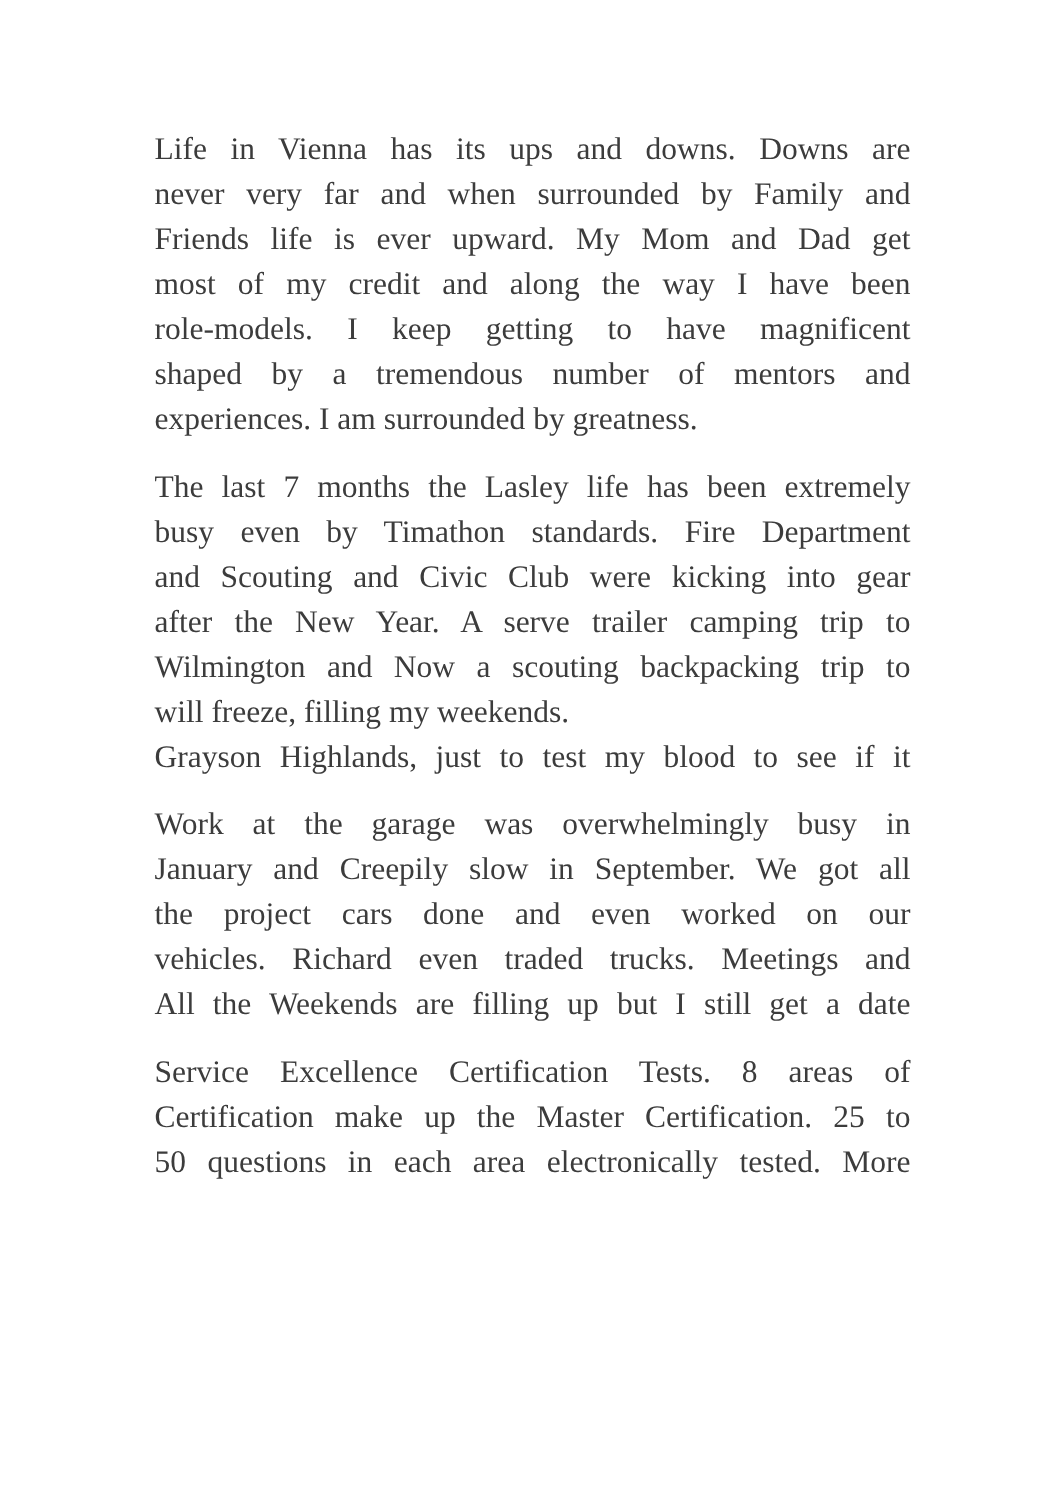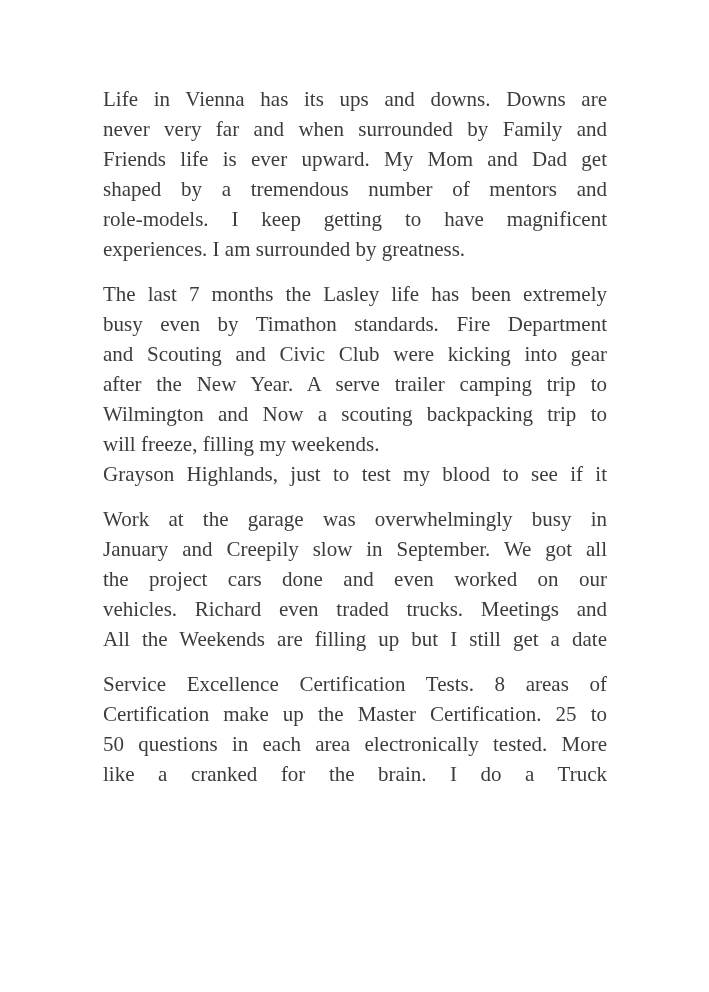--- a/index.html
+++ b/index.html
@@ -54,22 +54,23 @@
 </style>
 </head>
 <body>
 
 <div class="page" style="background: rgb(255, 255, 255);">
   <div class="content" style="color: rgb(60, 60, 60);">
       <div class="para">
         <div class="line">Life in Vienna has its ups and downs. Downs are</div>
         <div class="line">never very far and when surrounded by Family and</div>
         <div class="line">Friends life is ever upward. My Mom and Dad get</div>
+        <div class="line">most of my credit and along the way I have been</div>
+        <div class="line">role-models. I keep getting to have magnificent</div>
         <div class="line">shaped by a tremendous number of mentors and</div>
-        <div class="line">role-models. I keep getting to have magnificent</div>
         <div class="line last">experiences. I am surrounded by greatness.</div>
       </div>
       <div class="para">
         <div class="line">The last 7 months the Lasley life has been extremely</div>
         <div class="line">busy even by Timathon standards. Fire Department</div>
         <div class="line">and Scouting and Civic Club were kicking into gear</div>
         <div class="line">after the New Year. A serve trailer camping trip to</div>
         <div class="line">Wilmington and Now a scouting backpacking trip to</div>
         <div class="line last">will freeze, filling my weekends.</div>
         <div class="line">Grayson Highlands, just to test my blood to see if it</div>

